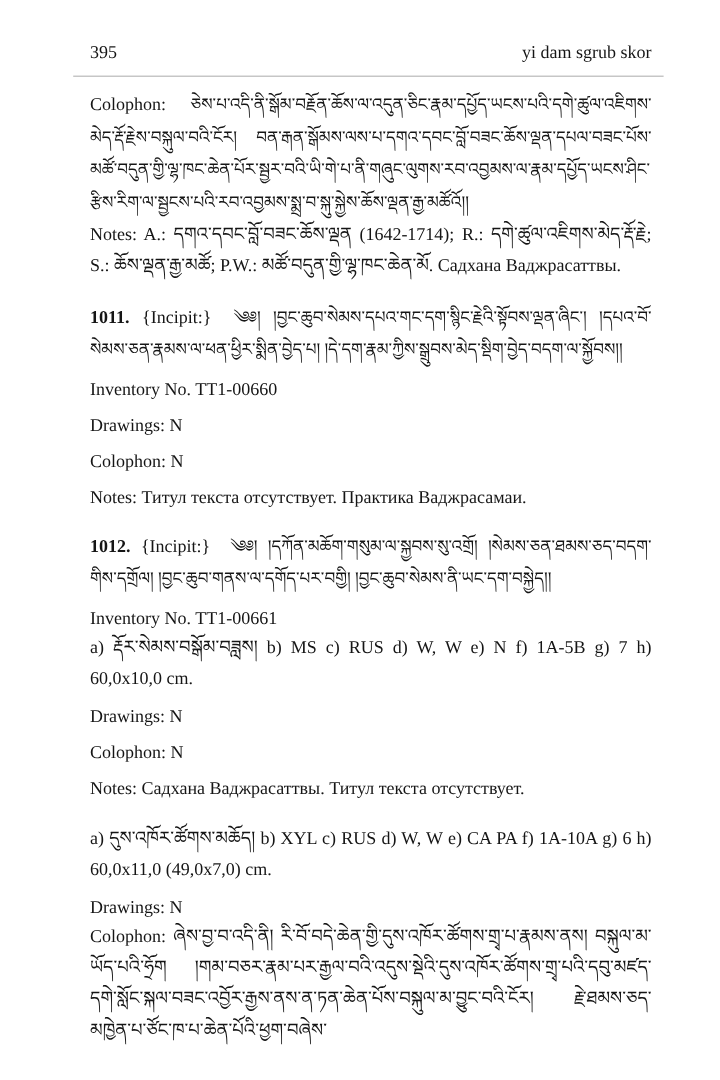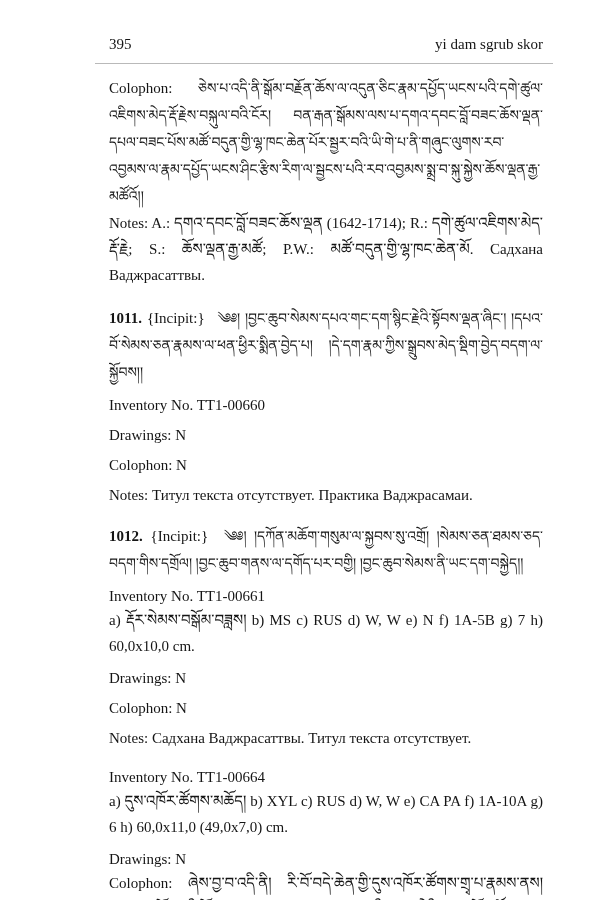--- a/index.html
+++ b/index.html
@@ -1,21 +1,21 @@
 <!DOCTYPE html>
 <html><head>
 <meta charset="utf-8">
 <style>
   html,body{margin:0;padding:0;background:#ffffff;}
   .page{
     position:relative;
     width:600px;height:900px;
     box-sizing:border-box;
     background:#ffffff;
-    padding:34px 57px 0 109px;
+    padding:34px 57px 0 75px;
     font-family:"Liberation Serif","DejaVu Serif",serif;
     font-size:15px;
     color:#151515;
     overflow:hidden;
   }
   .header{
     display:flex;
     justify-content:space-between;
     align-items:baseline;
     line-height:20px;
@@ -72,19 +72,18 @@
       <span class="tib">༄༅། །དཀོན་མཆོག་གསུམ་ལ་སྐྱབས་སུ་འགྲོ། །སེམས་ཅན་ཐམས་ཅད་བདག་གིས་དགྲོལ། །བྱང་ཆུབ་གནས་ལ་དགོད་པར་བགྱི། །བྱང་ཆུབ་སེམས་ནི་ཡང་དག་བསྐྱེད།།</span>
     </div>
     <div class="plain">Inventory No. TT1-00661</div>
     <div class="para">a) རྡོར་སེམས་བསྒོམ་བཟླས། b) MS c) RUS d) W, W e) N f) 1A-5B g) 7 h) 60,0x10,0 cm.</div>
     <div class="plain">Drawings: N</div>
     <div class="plain">Colophon: N</div>
     <div class="plain">Notes: Садхана Ваджрасаттвы. Титул текста отсутствует.</div>
   </div>
 
   <div class="entry">
-    <div class="plain">Inventory No. TT1-00664</div>
     <div class="para">a) དུས་འཁོར་ཚོགས་མཆོད། b) XYL c) RUS d) W, W e) CA PA f) 1A-10A g) 6 h) 60,0x11,0 (49,0x7,0) cm.</div>
     <div class="plain">Drawings: N</div>
     <div class="para">Colophon: ཞེས་བྱ་བ་འདི་ནི། རི་བོ་བདེ་ཆེན་གྱི་དུས་འཁོར་ཚོགས་གྲྭ་པ་རྣམས་ནས། བསྐུལ་མ་ཡོད་པའི་ཧྲོག །གམ་བཅར་རྣམ་པར་རྒྱལ་བའི་འདུས་སྡེའི་དུས་འཁོར་ཚོགས་གྲྭ་པའི་དབུ་མཛད་དགེ་སློང་སྐལ་བཟང་འབྱོར་རྒྱས་ནས་ན་ཏན་ཆེན་པོས་བསྐུལ་མ་བྱུང་བའི་ངོར། རྗེ་ཐམས་ཅད་མཁྱེན་པ་ཙོང་ཁ་པ་ཆེན་པོའི་ཕྱག་བཞེས་</div>
   </div>
 
 </div>
 
 </body></html>

